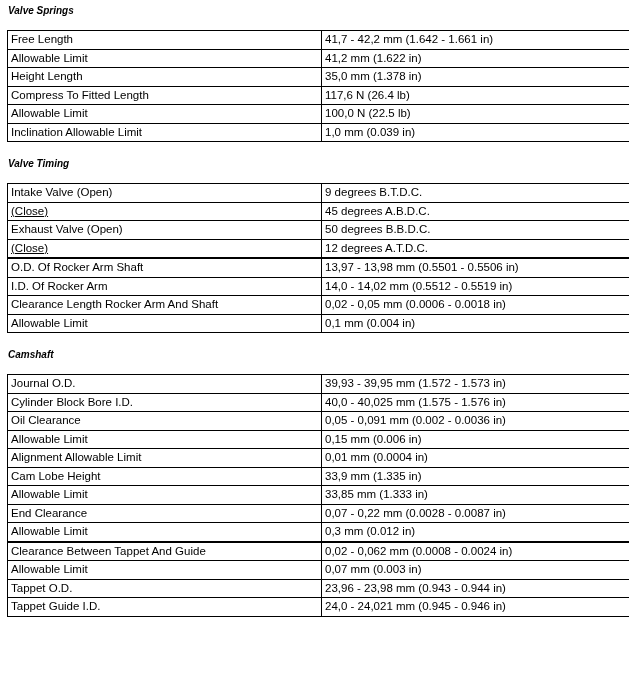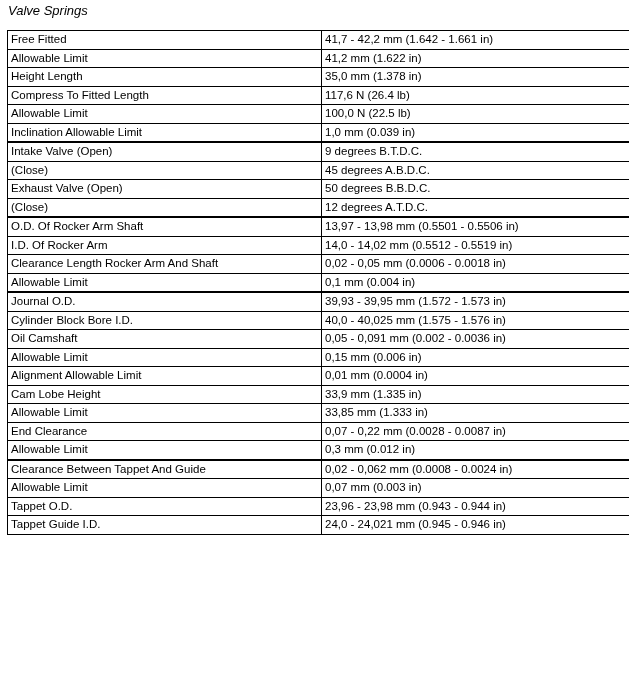--- a/index.html
+++ b/index.html
@@ -12,22 +12,22 @@
   body {
     width: 629px;
     height: 699px;
     overflow: hidden;
   }
   .doc {
     padding-top: 4px;
   }
   .heading {
     font-style: italic;
-    font-weight: normal;
-    font-size: 13px;
+    font-weight: bold;
+    font-size: 10px;
     line-height: 13px;
     margin: 15px 0 13px 8px;
   }
   .heading.first {
     margin-top: 0;
   }
   table.spec-table {
     border-collapse: collapse;
     table-layout: fixed;
     width: 617px;
@@ -38,32 +38,32 @@
     height: 17.5px;
     padding: 0 2px 0 3px;
     font-size: 11.5px;
     line-height: 13px;
     vertical-align: middle;
     white-space: nowrap;
     overflow: hidden;
   }
   td.c1 { width: 308px; }
   td.c2 { width: 305px; }
-  td.indent { padding-left: 23px; }
+  td.indent { padding-left: 23px; text-decoration: underline; }
 </style>
 </head>
 <body>
 
 <div class="doc">
 
   <div class="heading first">Valve Springs</div>
   <table class="spec-table">
     <tbody>
       <tr>
-        <td class="c1">Free Fitted</td>
+        <td class="c1">Free Length</td>
         <td class="c2">41,7 - 42,2 mm (1.642 - 1.661 in)</td>
       </tr>
       <tr>
         <td class="c1">Allowable Limit</td>
         <td class="c2">41,2 mm (1.622 in)</td>
       </tr>
       <tr>
         <td class="c1">Height Length</td>
         <td class="c2">35,0 mm (1.378 in)</td>
       </tr>
@@ -75,20 +75,21 @@
         <td class="c1">Allowable Limit</td>
         <td class="c2">100,0 N (22.5 lb)</td>
       </tr>
       <tr>
         <td class="c1">Inclination Allowable Limit</td>
         <td class="c2">1,0 mm (0.039 in)</td>
       </tr>
     </tbody>
   </table>
 
+  <div class="heading">Valve Timing</div>
   <table class="spec-table">
     <tbody>
       <tr>
         <td class="c1">Intake Valve (Open)</td>
         <td class="c2">9 degrees B.T.D.C.</td>
       </tr>
       <tr>
         <td class="c1 indent">(Close)</td>
         <td class="c2">45 degrees A.B.D.C.</td>
       </tr>
@@ -117,32 +118,33 @@
         <td class="c1">Clearance Length Rocker Arm And Shaft</td>
         <td class="c2">0,02 - 0,05 mm (0.0006 - 0.0018 in)</td>
       </tr>
       <tr>
         <td class="c1">Allowable Limit</td>
         <td class="c2">0,1 mm (0.004 in)</td>
       </tr>
     </tbody>
   </table>
 
+  <div class="heading">Camshaft</div>
   <table class="spec-table">
     <tbody>
       <tr>
         <td class="c1">Journal O.D.</td>
         <td class="c2">39,93 - 39,95 mm (1.572 - 1.573 in)</td>
       </tr>
       <tr>
         <td class="c1">Cylinder Block Bore I.D.</td>
         <td class="c2">40,0 - 40,025 mm (1.575 - 1.576 in)</td>
       </tr>
       <tr>
-        <td class="c1">Oil Camshaft</td>
+        <td class="c1">Oil Clearance</td>
         <td class="c2">0,05 - 0,091 mm (0.002 - 0.0036 in)</td>
       </tr>
       <tr>
         <td class="c1">Allowable Limit</td>
         <td class="c2">0,15 mm (0.006 in)</td>
       </tr>
       <tr>
         <td class="c1">Alignment Allowable Limit</td>
         <td class="c2">0,01 mm (0.0004 in)</td>
       </tr>

